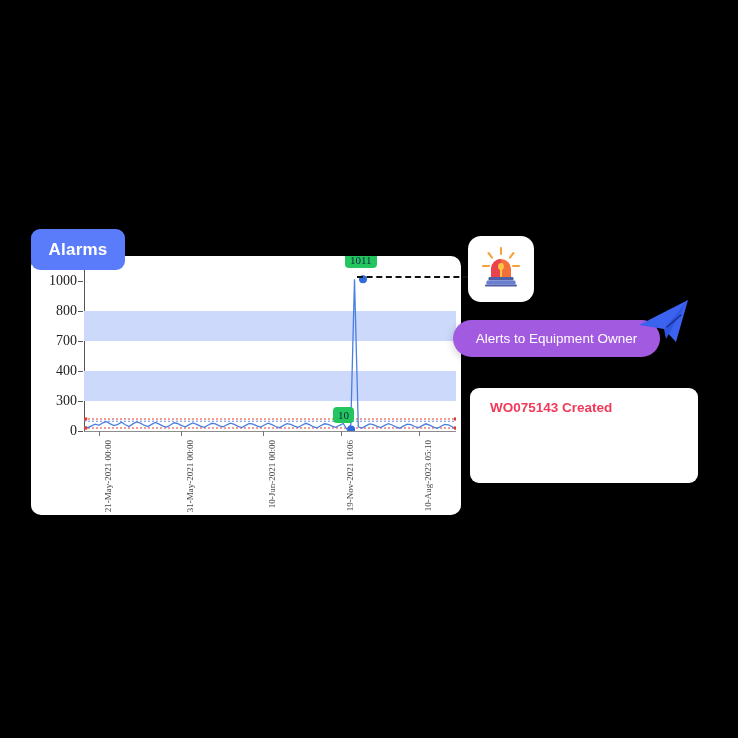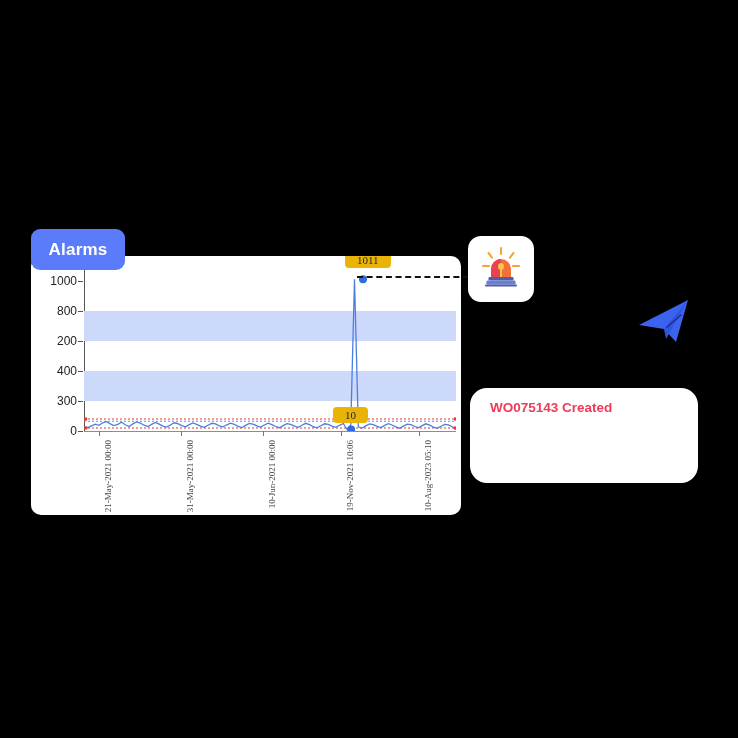--- a/index.html
+++ b/index.html
@@ -17,42 +17,42 @@
   
   #chart-panel{
     position:absolute;left:31px;top:256px;width:430px;height:259px;
     background:#fff;border-radius:10px;z-index:4;
     box-shadow:0 2px 10px rgba(0,0,0,.18);
     overflow:hidden;
   }
   .plot-wrap{position:absolute;left:0;top:0;width:430px;height:259px;}
   .y-label{
     position:absolute;right:0;transform:translateY(-50%);
-    font-size:12px;color:#222;font-family:Liberation Sans, sans-serif;
+    font-size:14px;color:#222;font-family:Liberation Serif, serif;
     text-align:right;white-space:nowrap;margin-left:35px;
   }
   #y-axis-labels{position:absolute;left:6px;top:0;width:40px;height:259px;}
   #y-ticks{position:absolute;left:47px;top:0;width:6px;height:259px;}
   .y-tick{position:absolute;left:0;width:5px;height:1px;background:#555;}
   #axis-vline{position:absolute;left:53px;top:10px;width:1px;height:165px;background:#555;}
   #plot-area{position:absolute;left:53px;top:10px;width:372px;height:165px;}
   .band{position:absolute;left:0;width:100%;background:#cdd9fb;}
   #axis-hline{position:absolute;left:53px;top:175px;width:372px;height:1px;background:#8d8d8d;}
 
   .x-tick{position:absolute;top:175px;width:1px;height:5px;background:#777;}
   .x-label{
     position:absolute;top:184px;font-size:9px;color:#444;
     font-family:"Liberation Serif",serif;white-space:nowrap;
     transform-origin:left top;transform:rotate(-90deg) translateX(-100%);
   }
 
   
   .pt-label{
-    position:absolute;background:#eab308;border-radius:4px;
-    padding:2px 12px;font-size:11px;color:#18233f;
+    position:absolute;background:#22c55e;border-radius:4px;
+    padding:2px 5px;font-size:11px;color:#18233f;
     font-family:"Liberation Serif",serif;line-height:1.1;z-index:9;
     white-space:nowrap;
   }
 
   
   #dashed-connector{
     position:absolute;left:357px;top:276px;width:112px;height:0;
     border-top:2px dashed #111;z-index:5;
   }
 
@@ -70,21 +70,21 @@
     background:#a25ae0;border-radius:19px;z-index:6;
     display:flex;align-items:center;justify-content:center;
     color:#fff;font-size:13.5px;
     box-shadow:0 2px 8px rgba(0,0,0,.2);
   }
   #send-plane{position:absolute;left:636px;top:297px;width:56px;height:50px;z-index:8;}
 
   
   #wo-card{
     position:absolute;left:470px;top:388px;width:228px;height:95px;
-    background:#fff;border-radius:17px;z-index:6;
+    background:#fff;border-radius:9px;z-index:6;
     box-shadow:0 3px 12px rgba(0,0,0,.2);
   }
   #wo-title{position:absolute;left:20px;top:12px;font-size:13.5px;font-weight:700;color:#f2395a;}
   .fld-label{position:absolute;font-size:10.5px;color:#2b2b2b;}
   .fld-box{
     position:absolute;height:22px;border:1px solid #dfe2ee;border-radius:5px;
     background:#fff;display:flex;align-items:center;padding:0 8px;
     font-size:10.5px;box-sizing:border-box;
   }
   #priority-box{left:492px;top:443px;width:92px;justify-content:space-between;color:#ef3b3b;}
@@ -99,21 +99,21 @@
   <div id="alarms-tab">
     <span>Alarms</span>
   </div>
 
   <div id="chart-panel">
     <div class="plot-wrap">
       <div id="y-axis-labels">
           <div class="y-label" style="top: 175px;">0</div>
           <div class="y-label" style="top: 145px;">300</div>
           <div class="y-label" style="top: 115px; text-align: right;">400</div>
-          <div class="y-label" style="top: 85px;">200</div>
+          <div class="y-label" style="top: 85px;">700</div>
           <div class="y-label" style="top: 55px;">800</div>
           <div class="y-label" style="top: 25px;">1000</div>
         </div>
       <div id="y-ticks">
           <div class="y-tick" style="top: 175px;"></div>
           <div class="y-tick" style="top: 145px;"></div>
           <div class="y-tick" style="top: 115px;"></div>
           <div class="y-tick" style="top: 85px;"></div>
           <div class="y-tick" style="top: 55px;"></div>
           <div class="y-tick" style="top: 25px;"></div>
@@ -175,20 +175,23 @@
         <path d="M13 33 V25 a10 10 0 0 1 10 -10 v18 z" fill="#e8434f"></path>
         <ellipse cx="23" cy="22.5" rx="2.9" ry="3.6" fill="#f7c744"></ellipse>
         <rect x="22" y="24" width="2" height="9" fill="#f7c744"></rect>
         <rect x="10.5" y="33" width="25" height="3.6" rx="1.2" fill="#4e5fa8"></rect>
         <rect x="8.4" y="36.6" width="29.2" height="4" rx="1.4" fill="#6b7fd0"></rect>
         <rect x="7" y="40.6" width="32" height="1.8" rx=".9" fill="#4e5fa8"></rect>
       </svg>
     </span>
   </div>
 
+  <div id="alert-banner">
+    <span>Alerts to Equipment Owner</span>
+  </div>
   <span id="send-plane">
     <svg width="56" height="50" viewBox="0 0 56 50">
       <path d="M3 28 L52 3 L40 45 L28 32 Z" fill="#3b63f0"></path>
       <path d="M28 32 L52 3 L30 42 Z" fill="#2f55e0"></path>
       <line x1="31" y1="30" x2="45" y2="18" stroke="#1a2f8a" stroke-width="1.6" stroke-linecap="round"></line>
     </svg>
   </span>
 
   <div id="wo-card">
     <div id="wo-title">WO075143 Created</div>

